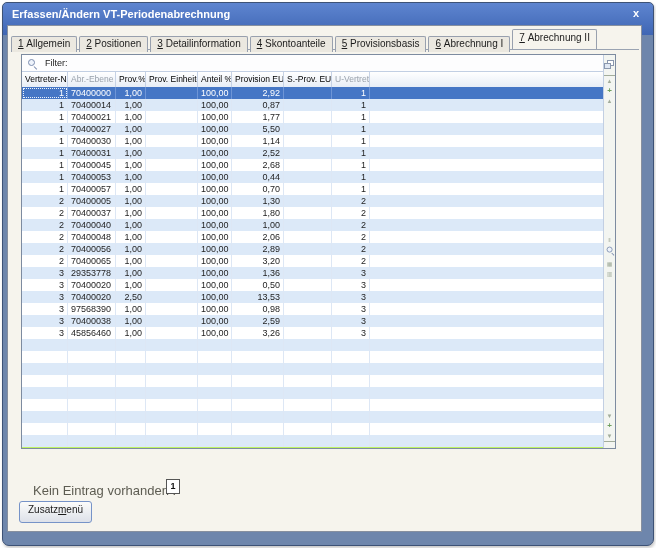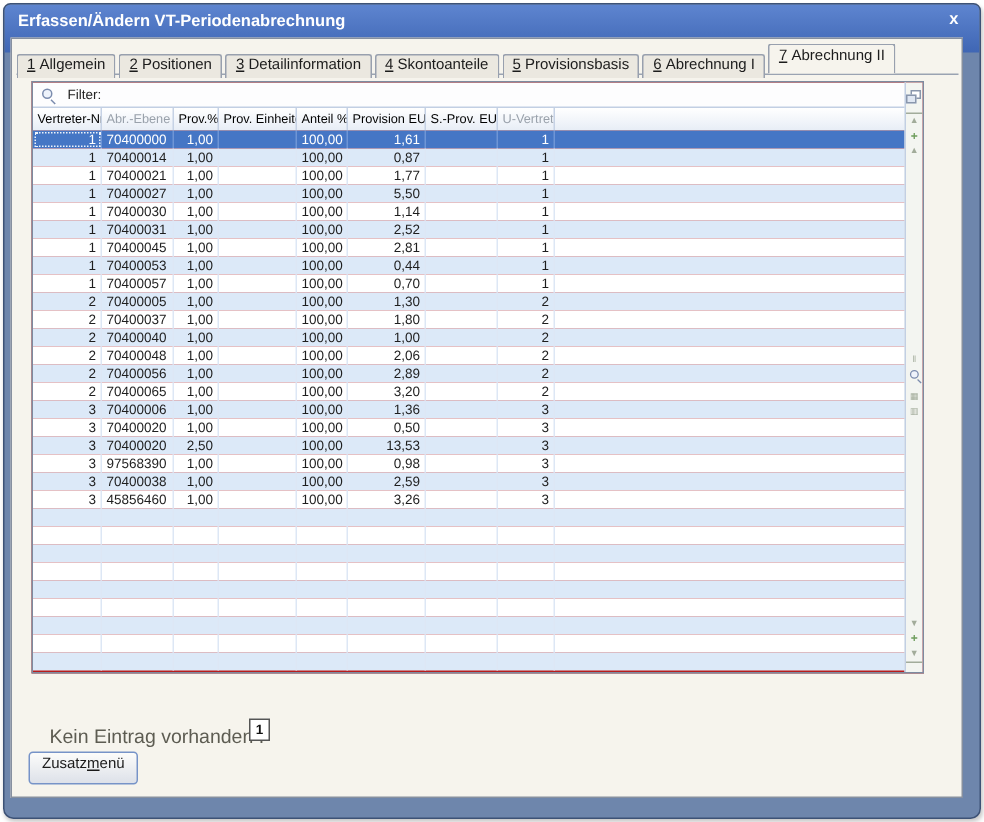--- a/index.html
+++ b/index.html
@@ -19,21 +19,21 @@
   
   .tabstrip{position:absolute;left:3px;top:3px;right:2px;height:20px;
             border-bottom:1px solid #9aa3b2;white-space:nowrap;font-size:10px;}
   .tab{display:inline-block;position:relative;top:3px;height:15px;line-height:14px;
        padding:0 6px;margin-right:2px;background:#ebe8e0;border:1px solid #98a0ae;
        border-bottom:none;border-radius:2px 2px 0 0;color:#1c1c1c;vertical-align:bottom;}
   .tab u{text-decoration:underline;}
   .tab.active{top:0;height:19px;line-height:16px;background:#f6f4ed;z-index:3;}
   
   .grid{position:absolute;left:13px;top:28px;width:593px;height:393px;
-        border:1px solid #7d8ba0;background:#b91c1c;}
+        border:1px solid #7d8ba0;background:#bef264;}
   .grid-main{position:absolute;left:0;top:0;right:11px;bottom:0;overflow:hidden;}
   .filter-row{height:16px;background:#fdfdfe;border-bottom:1px solid #c2cfe3;
               display:flex;align-items:center;font-size:9px;color:#222;padding-left:5px;}
   .filter-label{margin-left:8px;}
   .header-row{display:flex;height:15px;line-height:15px;font-size:8.5px;
               background:linear-gradient(#ffffff,#e7edf6);border-bottom:1px solid #93a7c4;}
   .hc{box-sizing:border-box;padding:0 3px;border-right:1px solid #c6d2e5;color:#000;
       overflow:hidden;white-space:nowrap;}
   .hc.muted{color:#99a1ab;}
   .hc.cf{border-right:none;}
@@ -114,21 +114,21 @@
               <div class="hc c7 muted">U-Vertreter</div>
               <div class="hc cf"></div>
             </div>
           <div class="rows-area">
               <div class="row sel">
                 <div class="rc c0 ra focus-cell">1</div>
                 <div class="rc c1">70400000</div>
                 <div class="rc c2 ra">1,00</div>
                 <div class="rc c3"></div>
                 <div class="rc c4 ra">100,00</div>
-                <div class="rc c5 ra">1,61</div>
+                <div class="rc c5 ra">2,92</div>
                 <div class="rc c6"></div>
                 <div class="rc c7 ra">1</div>
                 <div class="rc cf"></div>
               </div>
               <div class="row alt">
                 <div class="rc c0 ra">1</div>
                 <div class="rc c1">70400014</div>
                 <div class="rc c2 ra">1,00</div>
                 <div class="rc c3"></div>
                 <div class="rc c4 ra">100,00</div>
@@ -180,21 +180,21 @@
                 <div class="rc c6"></div>
                 <div class="rc c7 ra">1</div>
                 <div class="rc cf"></div>
               </div>
               <div class="row">
                 <div class="rc c0 ra">1</div>
                 <div class="rc c1">70400045</div>
                 <div class="rc c2 ra">1,00</div>
                 <div class="rc c3"></div>
                 <div class="rc c4 ra">100,00</div>
-                <div class="rc c5 ra">2,81</div>
+                <div class="rc c5 ra">2,68</div>
                 <div class="rc c6"></div>
                 <div class="rc c7 ra">1</div>
                 <div class="rc cf"></div>
               </div>
               <div class="row alt">
                 <div class="rc c0 ra">1</div>
                 <div class="rc c1">70400053</div>
                 <div class="rc c2 ra">1,00</div>
                 <div class="rc c3"></div>
                 <div class="rc c4 ra">100,00</div>
@@ -275,21 +275,21 @@
                 <div class="rc c2 ra">1,00</div>
                 <div class="rc c3"></div>
                 <div class="rc c4 ra">100,00</div>
                 <div class="rc c5 ra">3,20</div>
                 <div class="rc c6"></div>
                 <div class="rc c7 ra">2</div>
                 <div class="rc cf"></div>
               </div>
               <div class="row alt">
                 <div class="rc c0 ra">3</div>
-                <div class="rc c1">70400006</div>
+                <div class="rc c1">29353778</div>
                 <div class="rc c2 ra">1,00</div>
                 <div class="rc c3"></div>
                 <div class="rc c4 ra">100,00</div>
                 <div class="rc c5 ra">1,36</div>
                 <div class="rc c6"></div>
                 <div class="rc c7 ra">3</div>
                 <div class="rc cf"></div>
               </div>
               <div class="row">
                 <div class="rc c0 ra">3</div>

